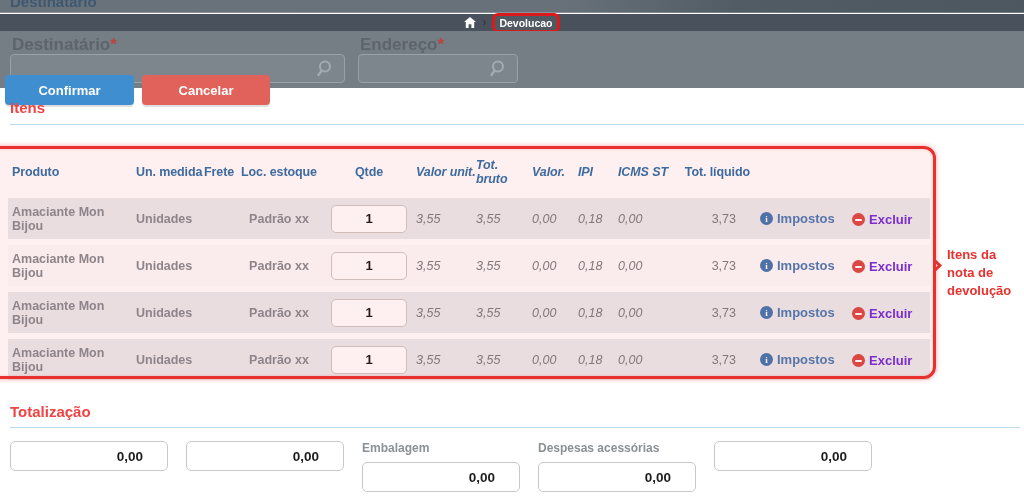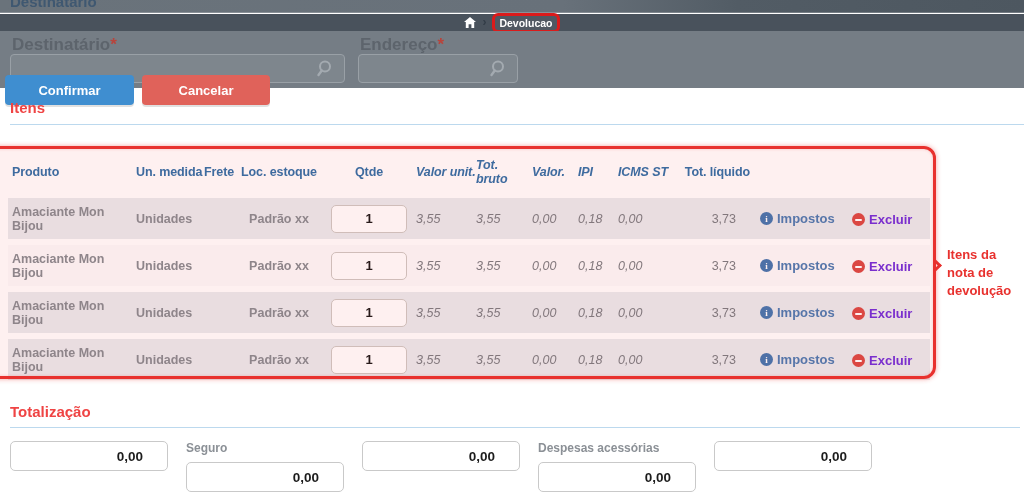--- a/index.html
+++ b/index.html
@@ -245,19 +245,19 @@
   <div class="annot-label">
     <div>Itens da</div>
     <div>nota de</div>
     <div>devolução</div>
   </div>
 
   <div class="sec-title" style="left:10px; top:403px;">Totalização</div>
   <div class="sec-rule" style="left:10px; top:427px; width:1010px;"></div>
   <div class="totals-row" id="totals-row">
       <div class="tot-field"><input class="tot-input" value="0,00" style=""></div>
-      <div class="tot-field"><div class="tot-label">Seguro</div><input class="tot-input" value="0,00" style=""></div>
       <div class="tot-field"><input class="tot-input" value="0,00" style=""></div>
+      <div class="tot-field"><div class="tot-label">Embalagem</div><input class="tot-input" value="0,00" style=""></div>
       <div class="tot-field"><div class="tot-label">Despesas acessórias</div><input class="tot-input" value="0,00" style=""></div>
       <div class="tot-field"><input class="tot-input" value="0,00" style=""></div>
     </div>
 
 </div>
 
 </body></html>

